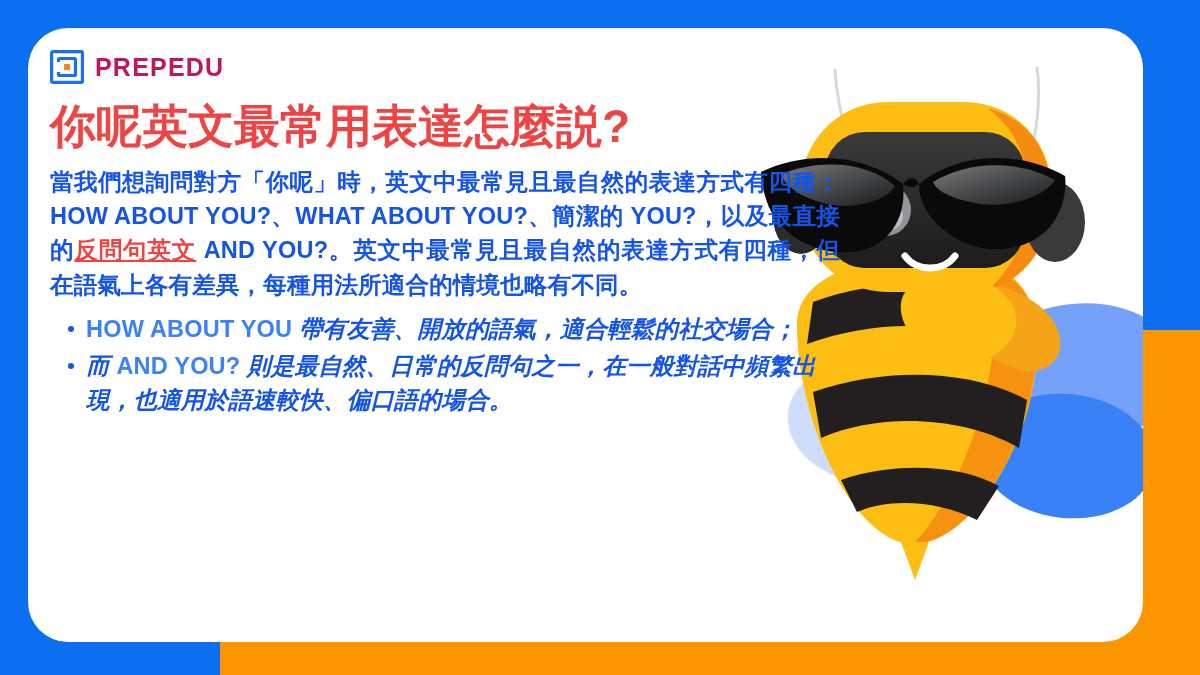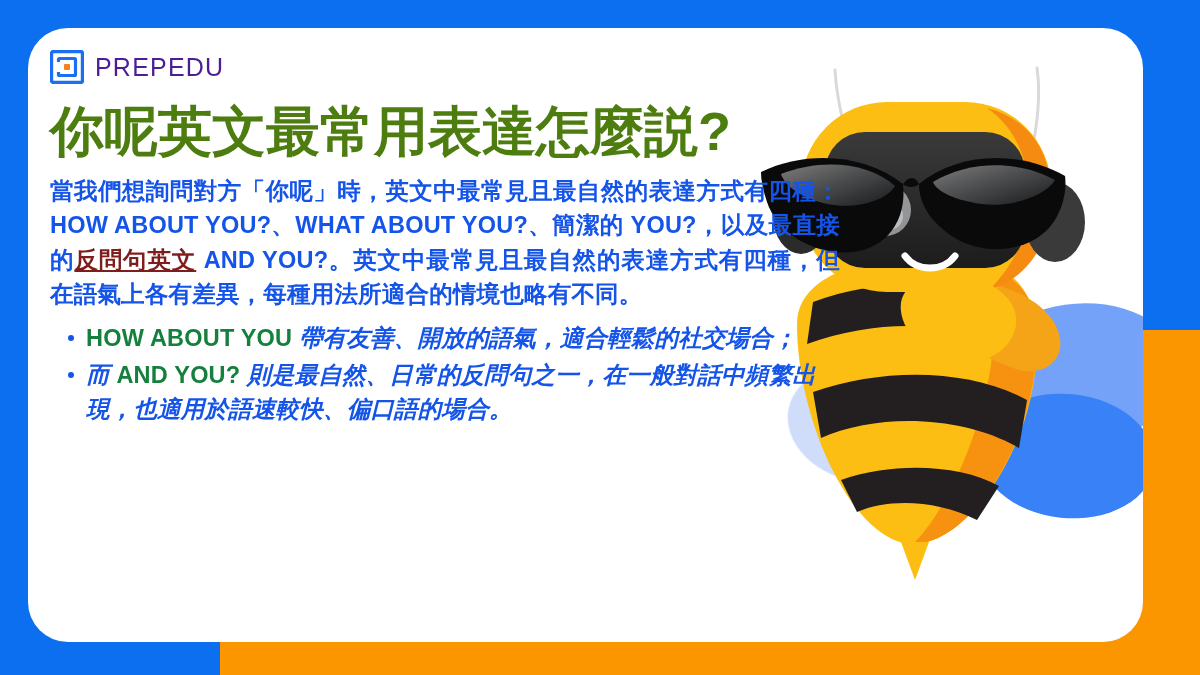--- a/index.html
+++ b/index.html
@@ -72,57 +72,57 @@
     gap: 11px;
     z-index: 6;
   }
   .logo-mark {
     width: 34px;
     height: 34px;
     flex: 0 0 34px;
   }
   .logo-text {
     font-size: 25px;
-    font-weight: normal;
+    font-weight: bold;
     letter-spacing: 1.2px;
-    color: #4c1d95;
+    color: #be185d;
     line-height: 1;
   }
 
   
   .content {
     position: absolute;
     left: 22px;
     top: 72px;
     width: 790px;
     z-index: 5;
   }
 
   .headline {
-    font-size: 54px;
-    font-weight: bold;
-    color: #4d7c0f;
+    font-size: 46px;
+    font-weight: bold;
+    color: #ef4444;
     line-height: 1.15;
     letter-spacing: 0px;
     white-space: nowrap;
   }
 
   .lede {
     margin-top: 12px;
     font-size: 23.5px;
     font-weight: bold;
     color: #1554e8;
     line-height: 1.46;
     letter-spacing: 0.2px;
     text-align: justify;
     text-justify: inter-character;
   }
   .lede .link {
     text-underline-offset: 2px;
-    color: #7f1d1d;
+    color: #ef4444;
   }
 
   .bullets {
     margin-top: 11px;
     list-style: none;
     padding-left: 34px;
   }
   .bullets li {
     position: relative;
     font-size: 23.5px;
@@ -136,21 +136,21 @@
   .bullets li::before {
     content: "";
     position: absolute;
     left: -16px;
     top: 13px;
     width: 6px;
     height: 6px;
     border-radius: 50%;
     background: #1554e8;
   }
-  .en { color: #15803d; }
+  .en { color: #3b82f6; }
   .zh { color: #1554e8; font-style: italic; }
 
   
   .bee {
     position: absolute;
     right: -14px;
     top: -4px;
     width: 420px;
     height: 620px;
     z-index: 2;

